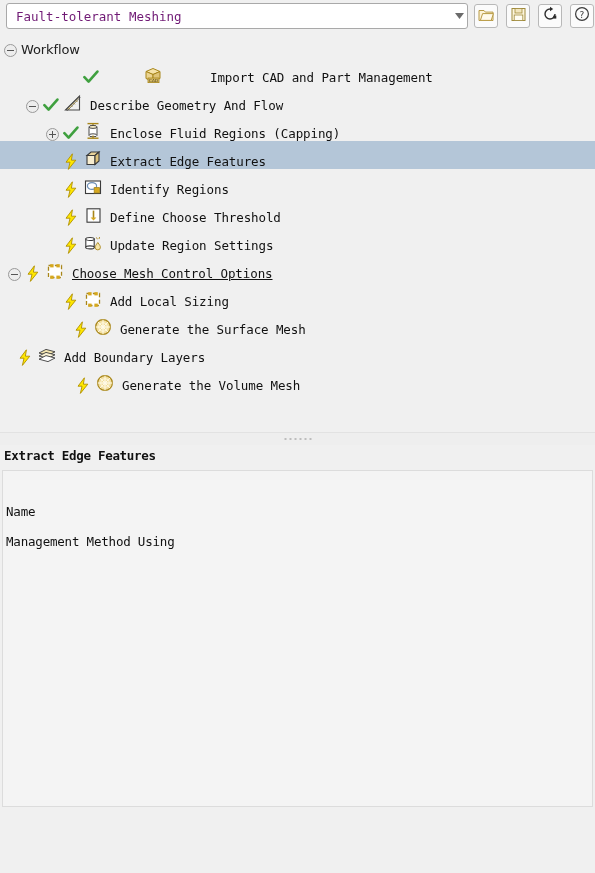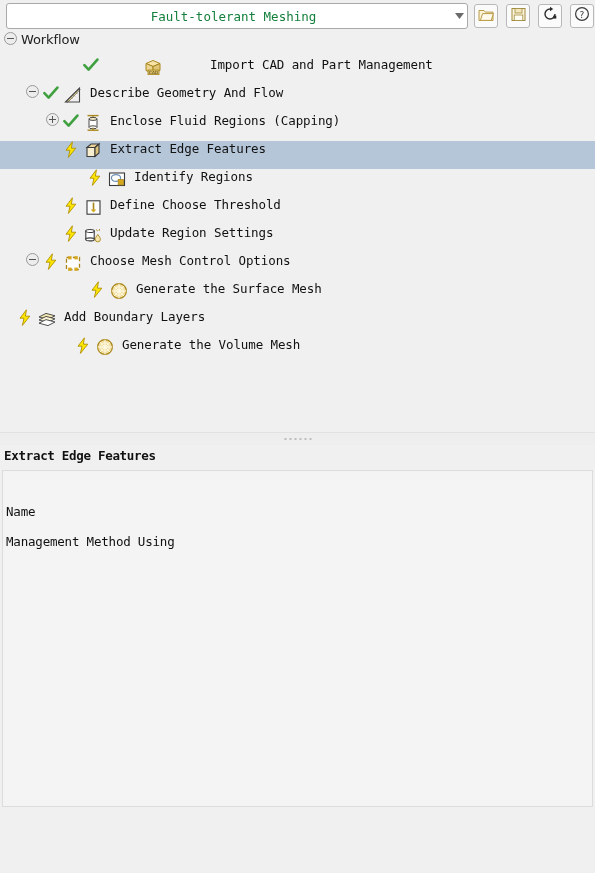--- a/index.html
+++ b/index.html
@@ -13,43 +13,43 @@
   #app { position: relative; width: 595px; height: 873px; background: #f0f0f0; }
 
   
   .topbar { position: absolute; left: 0; top: 0; width: 595px; height: 32px; background: #f0f0f0; }
   .wf-combo {
     position: absolute; left: 6px; top: 3px; width: 462px; height: 26px;
     background: #ffffff; border: 1px solid #a9a9a9; border-radius: 3px;
     display: flex; align-items: center;
   }
   .wf-combo .txt {
-    flex: 1; padding-left: 9px; font-size: 12.5px; color: #15803d;
-    font-family: "DejaVu Sans Mono", monospace; white-space: nowrap; overflow: hidden; text-align: center;
+    flex: 1; padding-left: 9px; font-size: 12.5px; color: #701a75;
+    font-family: "DejaVu Sans Mono", monospace; white-space: nowrap; overflow: hidden;
   }
   .caret { width: 16px; text-align: center; font-size: 8px; color: #555; }
   .caret svg { display: block; margin: 0 auto; }
 
   .tbtn {
     position: absolute; top: 4px; width: 24px; height: 24px;
     background: #fbfbfb; border: 1px solid #b8b8b8; border-radius: 3px;
     display: flex; align-items: center; justify-content: center;
   }
   #btn-open { left: 474px; }
   #btn-save { left: 506px; }
   #btn-reset { left: 538px; }
   #btn-help { left: 570px; }
 
   
   .tree {
     position: absolute; left: 0; top: 32px; width: 595px; height: 400px;
     background: #f0f0f0; overflow: hidden;
   }
   .trow {
-    position: relative; height: 28px; display: flex; align-items: flex-start;
+    position: relative; height: 28px; display: flex; align-items: flex-end;
     font-size: 12.5px; color: #111; white-space: nowrap;
   }
   .trow.root { height: 25px; font-family: "DejaVu Sans", sans-serif; font-size: 13px; color: #222; }
   .trow.sel { background: #b4c6d8; }
   .trow .lbl { font-family: "DejaVu Sans Mono", monospace; letter-spacing: -0.1px; }
 
   .toggle {
     width: 13px; height: 13px; border-radius: 50%;
     border: 1px solid #9a9a9a; background: #ededed;
     display: inline-flex; align-items: center; justify-content: center;
@@ -216,21 +216,21 @@
           </span>
           <span class="nicon">
             <svg width="19" height="18" viewBox="0 0 19 18">
       <path d="M3 5.5 L11 5.5 L11 14.5 L3 14.5 Z" fill="#f7edcf" stroke="#3b3b3b" stroke-width="1.1"></path>
       <path d="M3 5.5 L7 2 L15 2 L11 5.5 Z" fill="#e8d39a" stroke="#3b3b3b" stroke-width="1.1"></path>
       <path d="M11 5.5 L15 2 L15 11 L11 14.5 Z" fill="#dcc179" stroke="#3b3b3b" stroke-width="1.1"></path>
             </svg>
           </span>
           <span class="lbl">Extract Edge Features</span>
         </div>
-        <div class="trow" style="padding-left: 46px; margin-left: 24px;">
+        <div class="trow" style="padding-left: 46px;">
           <span class="spacer13"></span>
           <span class="bolt">
             <svg width="14" height="17" viewBox="0 0 14 17">
               <path d="M8.4 0.8 L2 9.2 H6 L4.4 16.4 L11.8 7.2 H7.4 Z" fill="#ffe800" stroke="#b09000" stroke-width="0.9" stroke-linejoin="round"></path>
             </svg>
           </span>
           <span class="nicon">
             <svg width="18" height="17" viewBox="0 0 18 17">
       <rect x="1.5" y="2" width="15" height="12.5" fill="#ffffff" stroke="#3b3b3b" stroke-width="1.1"></rect>
       <ellipse cx="8" cy="7" rx="4.6" ry="3.4" fill="none" stroke="#6e8fb5" stroke-width="1.2"></ellipse>
@@ -266,41 +266,59 @@
             <svg width="19" height="18" viewBox="0 0 19 18">
       <rect x="1.8" y="5" width="8.4" height="8.4" fill="#ffffff" stroke="#3b3b3b" stroke-width="1.1"></rect>
       <ellipse cx="6" cy="5" rx="4.2" ry="1.5" fill="#ffffff" stroke="#3b3b3b" stroke-width="1.1"></ellipse>
       <ellipse cx="6" cy="13.4" rx="4.2" ry="1.5" fill="#ffffff" stroke="#3b3b3b" stroke-width="1.1"></ellipse>
       <path d="M13.8 8.5 c1.9 2.6 2.6 3.6 2.6 4.8 a2.6 2.6 0 0 1 -5.2 0 c0 -1.2 0.7 -2.2 2.6 -4.8 Z" fill="#f6e6ab" stroke="#a8861a" stroke-width="0.9"></path>
       <path d="M12.4 3.4 l1 1.8 M15.6 3 l-0.6 2" stroke="#a8861a" stroke-width="0.9"></path>
             </svg>
           </span>
           <span class="lbl">Update Region Settings</span>
         </div>
-        <div class="trow" style="padding-left: 26px;">
+        <div class="trow" style="padding-left: 8px; text-decoration: underline;">
           <span class="toggle minus">
             <i></i>
           </span>
           <span class="bolt">
             <svg width="14" height="17" viewBox="0 0 14 17">
               <path d="M8.4 0.8 L2 9.2 H6 L4.4 16.4 L11.8 7.2 H7.4 Z" fill="#ffe800" stroke="#b09000" stroke-width="0.9" stroke-linejoin="round"></path>
             </svg>
           </span>
           <span class="nicon">
             <svg width="18" height="17" viewBox="0 0 18 17">
       <path d="M2.5 2.5 h13 v12 h-13 Z" fill="#ffffff" stroke="#a8861a" stroke-width="1.3" stroke-dasharray="4 2.4"></path>
       <rect x="4.2" y="1.2" width="3.4" height="3.2" fill="#d6a81e"></rect>
       <rect x="10.4" y="1.2" width="3.4" height="3.2" fill="#d6a81e"></rect>
       <rect x="4.2" y="12.6" width="3.4" height="3.2" fill="#d6a81e"></rect>
       <rect x="10.4" y="12.6" width="3.4" height="3.2" fill="#d6a81e"></rect>
             </svg>
           </span>
           <span class="lbl">Choose Mesh Control Options</span>
         </div>
-        <div class="trow" style="padding-left: 72px;">
+        <div class="trow" style="padding-left: 46px;">
+          <span class="spacer13"></span>
+          <span class="bolt">
+            <svg width="14" height="17" viewBox="0 0 14 17">
+              <path d="M8.4 0.8 L2 9.2 H6 L4.4 16.4 L11.8 7.2 H7.4 Z" fill="#ffe800" stroke="#b09000" stroke-width="0.9" stroke-linejoin="round"></path>
+            </svg>
+          </span>
+          <span class="nicon">
+            <svg width="18" height="17" viewBox="0 0 18 17">
+      <path d="M2.5 2.5 h13 v12 h-13 Z" fill="#ffffff" stroke="#a8861a" stroke-width="1.3" stroke-dasharray="4 2.4"></path>
+      <rect x="4.2" y="1.2" width="3.4" height="3.2" fill="#d6a81e"></rect>
+      <rect x="10.4" y="1.2" width="3.4" height="3.2" fill="#d6a81e"></rect>
+      <rect x="4.2" y="12.6" width="3.4" height="3.2" fill="#d6a81e"></rect>
+      <rect x="10.4" y="12.6" width="3.4" height="3.2" fill="#d6a81e"></rect>
+            </svg>
+          </span>
+          <span class="lbl">Add Local Sizing</span>
+        </div>
+        <div class="trow" style="padding-left: 56px;">
           <span class="spacer13"></span>
           <span class="bolt">
             <svg width="14" height="17" viewBox="0 0 14 17">
               <path d="M8.4 0.8 L2 9.2 H6 L4.4 16.4 L11.8 7.2 H7.4 Z" fill="#ffe800" stroke="#b09000" stroke-width="0.9" stroke-linejoin="round"></path>
             </svg>
           </span>
           <span class="nicon">
             <svg width="18" height="18" viewBox="0 0 18 18">
       <circle cx="9" cy="9" r="7.4" fill="#f2dfa0" stroke="#a8861a" stroke-width="1.2"></circle>
       <g stroke="#fffbe8" stroke-width="0.9" fill="none">

